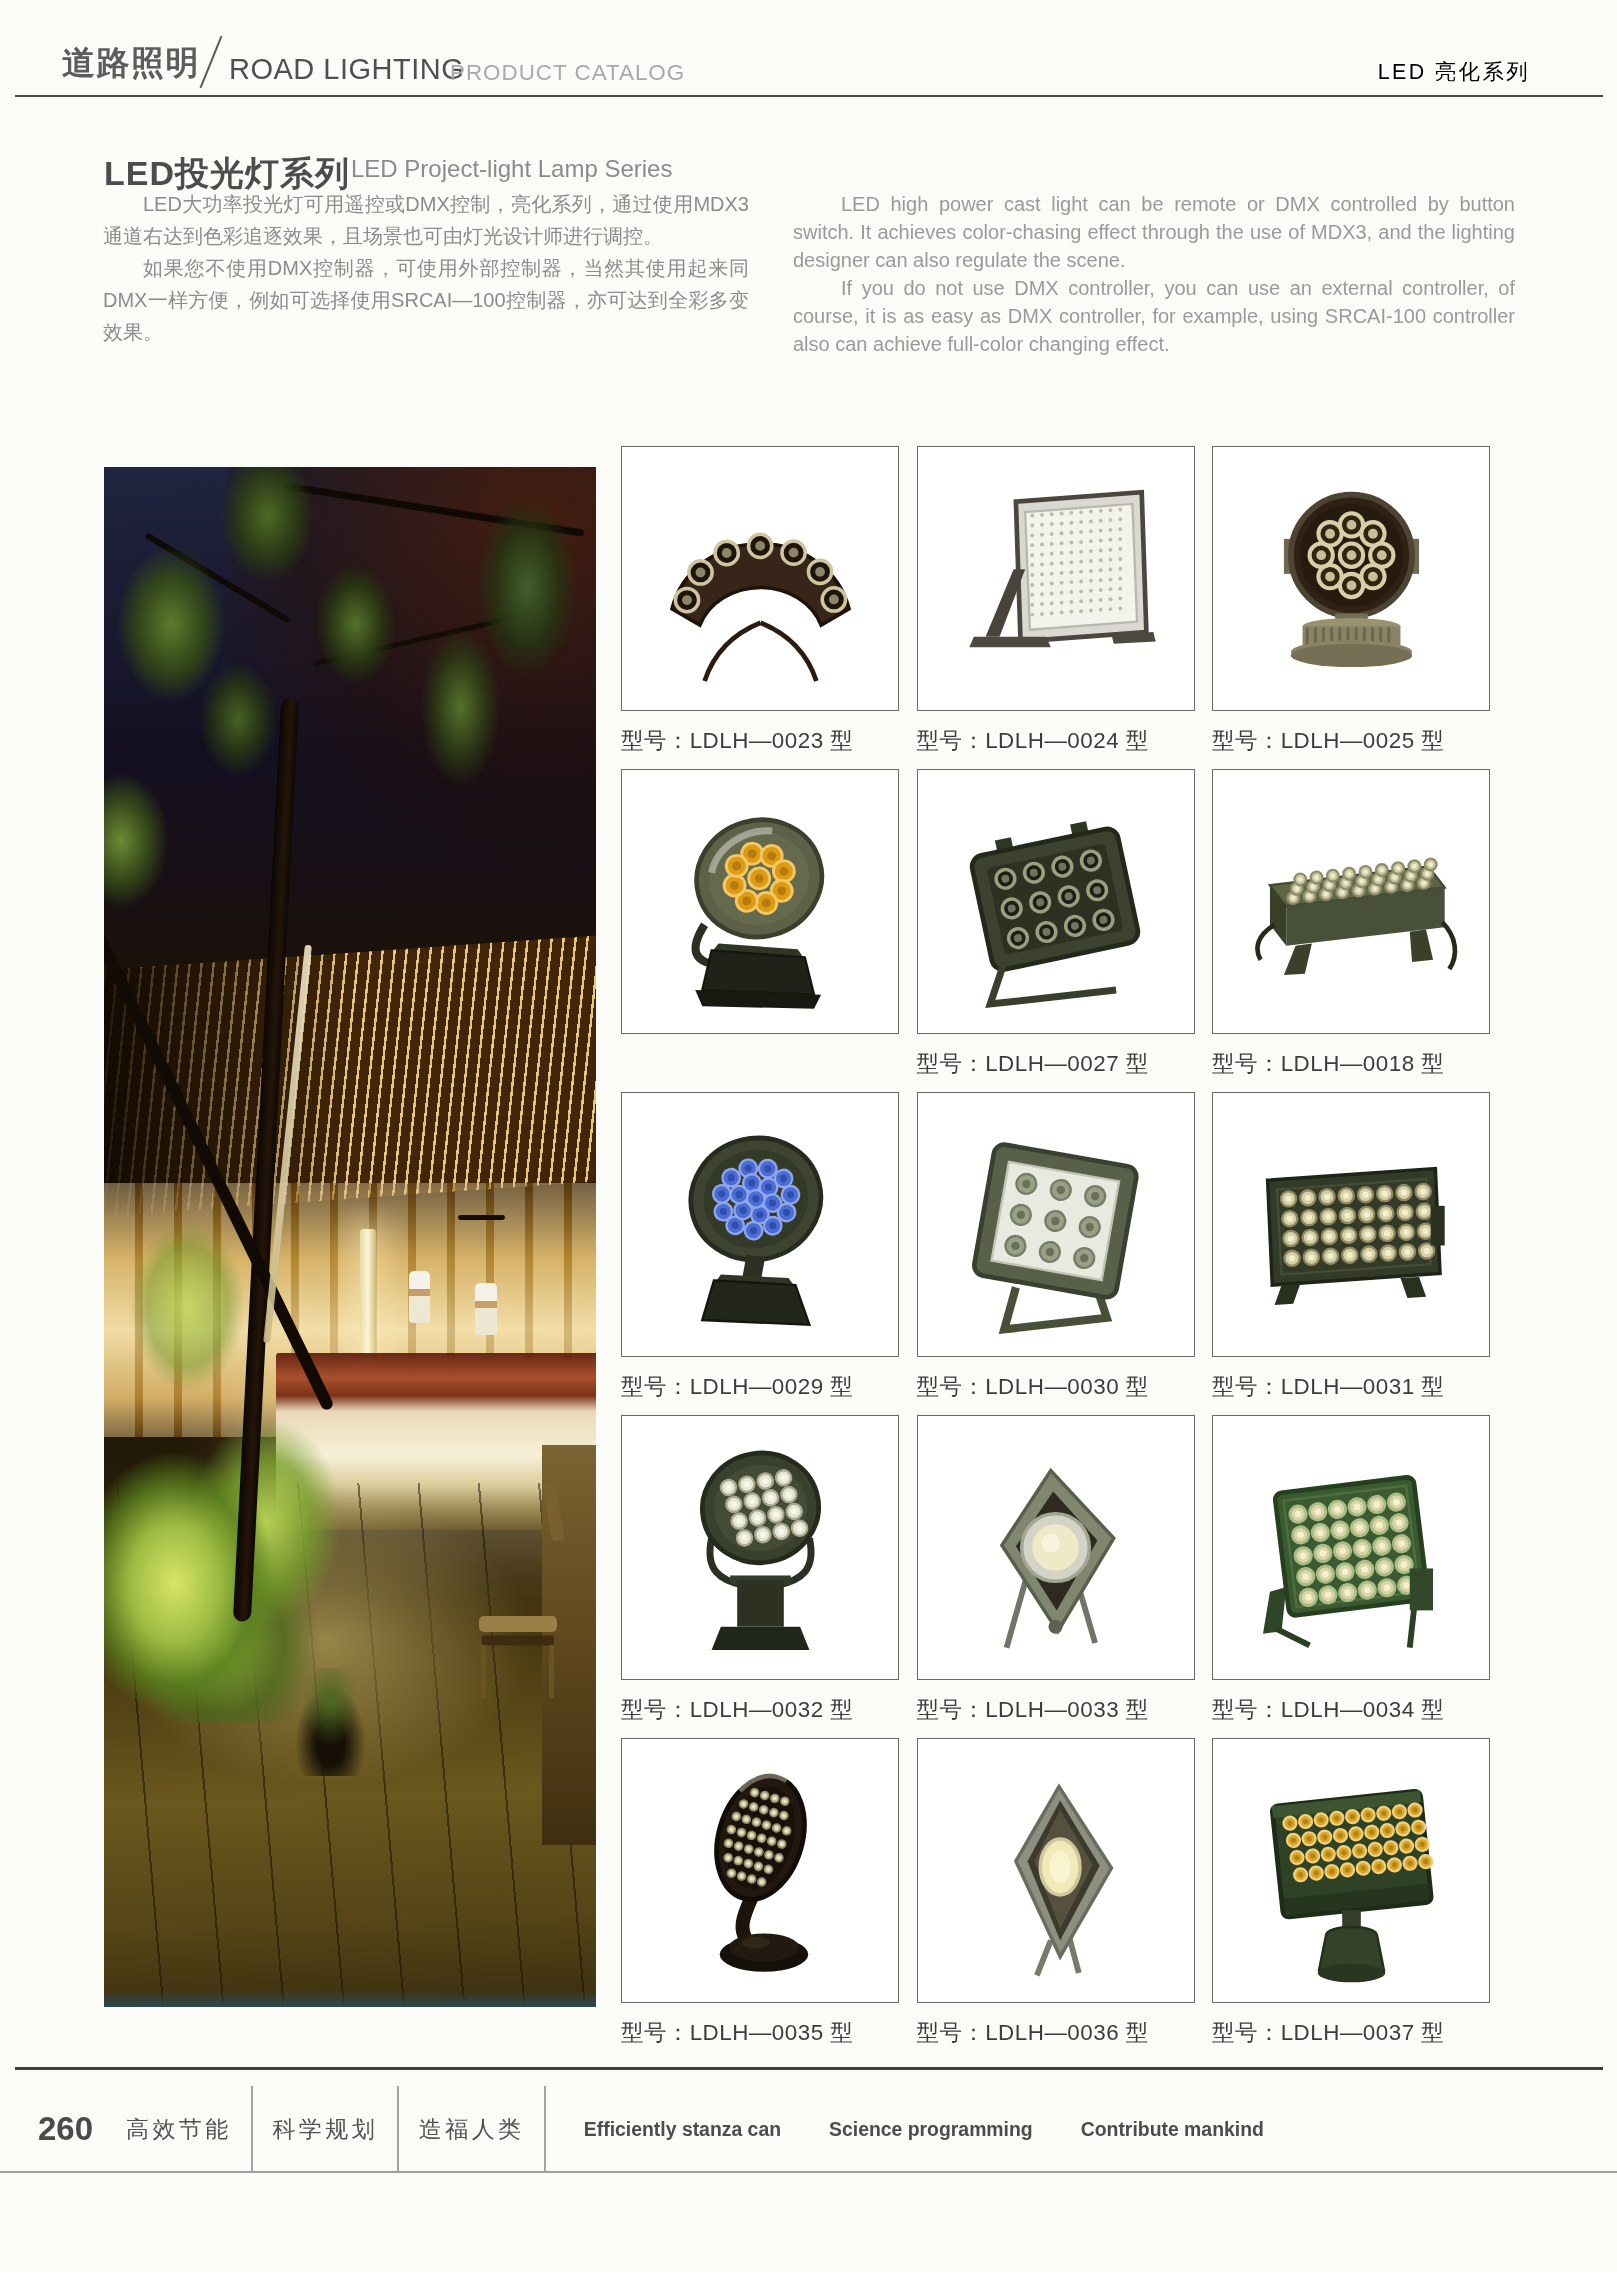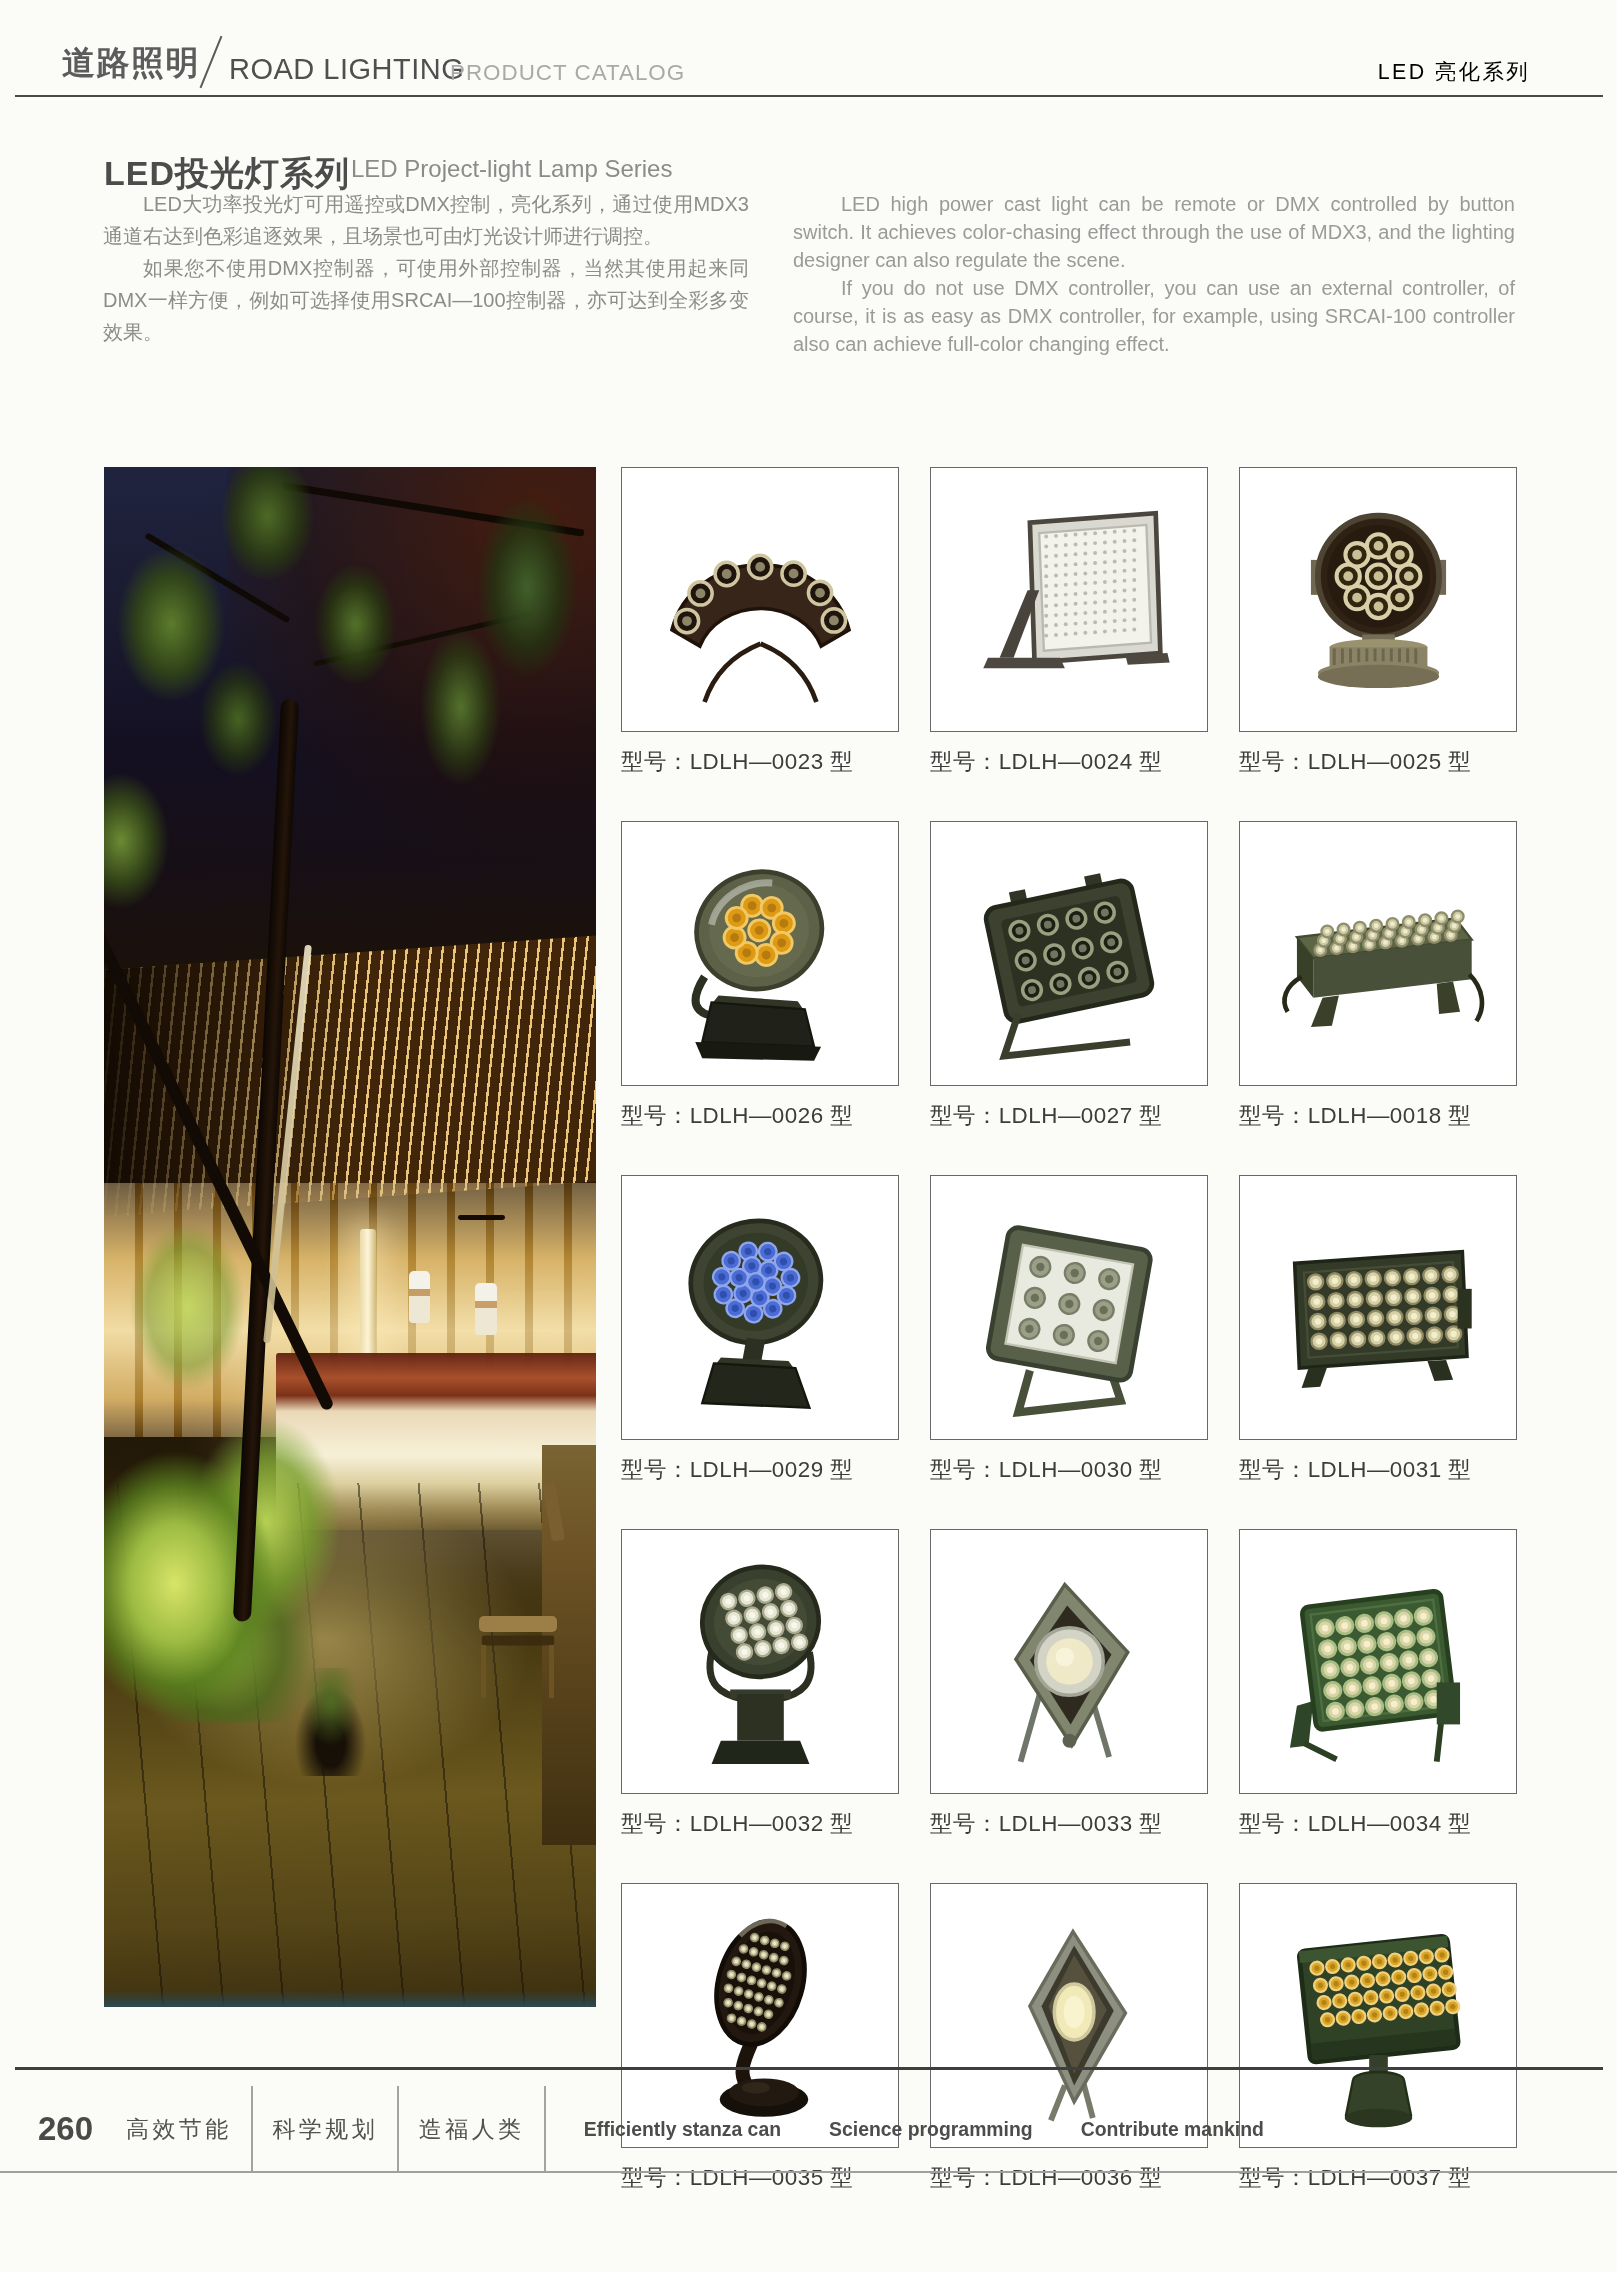--- a/index.html
+++ b/index.html
@@ -73,21 +73,21 @@
     background:radial-gradient(30% 30% at 60% 30%,#41602a 0%,rgba(36,52,18,.8) 50%,transparent 76%),
       radial-gradient(24% 26% at 30% 60%,#54722c 0%,rgba(44,62,20,.7) 50%,transparent 76%);}
   .ph-chairback{right:7.5%;top:66%;width:12.6px;height:58px;background:#7a6030;transform:rotate(-10deg);border-radius:3.9px;}
   .ph-chairseat{right:8%;top:74.6%;width:78px;height:16.5px;background:#9c7f46;border-radius:4.9px;
     box-shadow:0 16.5px 0 -2.9px rgba(60,42,14,.9);}
   .ph-chairlegs{right:8.5%;top:76.5%;width:73px;height:53px;
     background:linear-gradient(90deg,#6b5322 0 4.9px,transparent 4.9px calc(100% - 4.9px),#6b5322 0);}
   .ph-table{right:-2%;top:63.5%;width:13%;height:26%;background:linear-gradient(180deg,#7a6433,#6b5124 30%,#3f2f10);}
   .ph-bottomedge{left:0;bottom:0;width:100%;height:1.1%;background:linear-gradient(180deg,transparent,#2c4a52);}
   
-  .pgrid{left:621px;top:467px;display:grid;grid-template-columns:repeat(3,278px);column-gap:17.5px;position:absolute;gap:31px;}
+  .pgrid{left:621px;top:446px;display:grid;grid-template-columns:repeat(3,278px);column-gap:17.5px;position:absolute;}
   .pcell{width:278px;height:323px;}
   .pframe{box-sizing:border-box;width:278px;height:265px;border:1.5px solid #686868;background:#fff;
     display:flex;align-items:center;justify-content:center;}
   .plabel{height:58px;display:flex;align-items:center;font-size:22.4px;color:#3c3c3c;letter-spacing:0.5px;}
   
   .rule-mid{left:14.6px;right:13.6px;top:2067px;height:2.9px;background:#3e3e3e;}
   .footer{left:38px;top:2086px;height:86px;display:flex;align-items:center;position:absolute;}
   .f-num{font-size:33px;color:#4a4a4a;font-weight:600;margin-right:13.6px;}
   .f-cn{height:86px;display:flex;align-items:center;padding:0 19.4px;font-size:23px;color:#525252;
     letter-spacing:3.4px;border-right:2px solid #a3a3a3;}
@@ -353,21 +353,20 @@
             <circle cx="84.4" cy="64.4" r="9" fill="#dd9a15" stroke="#f2c863" stroke-width="2.5"></circle>
             <circle cx="84.4" cy="64.4" r="3.8" fill="#b67a0e"></circle>
             <circle cx="100.0" cy="80.0" r="9" fill="#dd9a15" stroke="#f2c863" stroke-width="2.5"></circle>
             <circle cx="100.0" cy="80.0" r="3.8" fill="#b67a0e"></circle>
           </g>
           <polygon points="64,136 132,141 138,150 56,146" fill="#313526"></polygon>
           <polygon points="58,142 138,148 146,180 50,176" fill="#20221a" stroke="#15170f" stroke-width="2"></polygon>
           <polygon points="44,176 152,180 146,192 50,190" fill="#181a12"></polygon>
         </svg>
       </div>
-    <div class="plabel">型号：LDLH—0026 型</div>
   </div>
 
   <div class="pcell">
     <div class="pframe">
         <svg viewBox="0 0 200 200" width="233" height="233">
           <g transform="rotate(-12 100 100)">
             <rect x="60" y="38" width="14" height="12" fill="#313526"></rect>
             <rect x="126" y="38" width="14" height="12" fill="#313526"></rect>
             <rect x="36" y="48" width="128" height="100" rx="10" fill="#3d4130" stroke="#24281a" stroke-width="4"></rect>
             <rect x="48" y="60" width="104" height="76" rx="4" fill="#2d3122"></rect>

